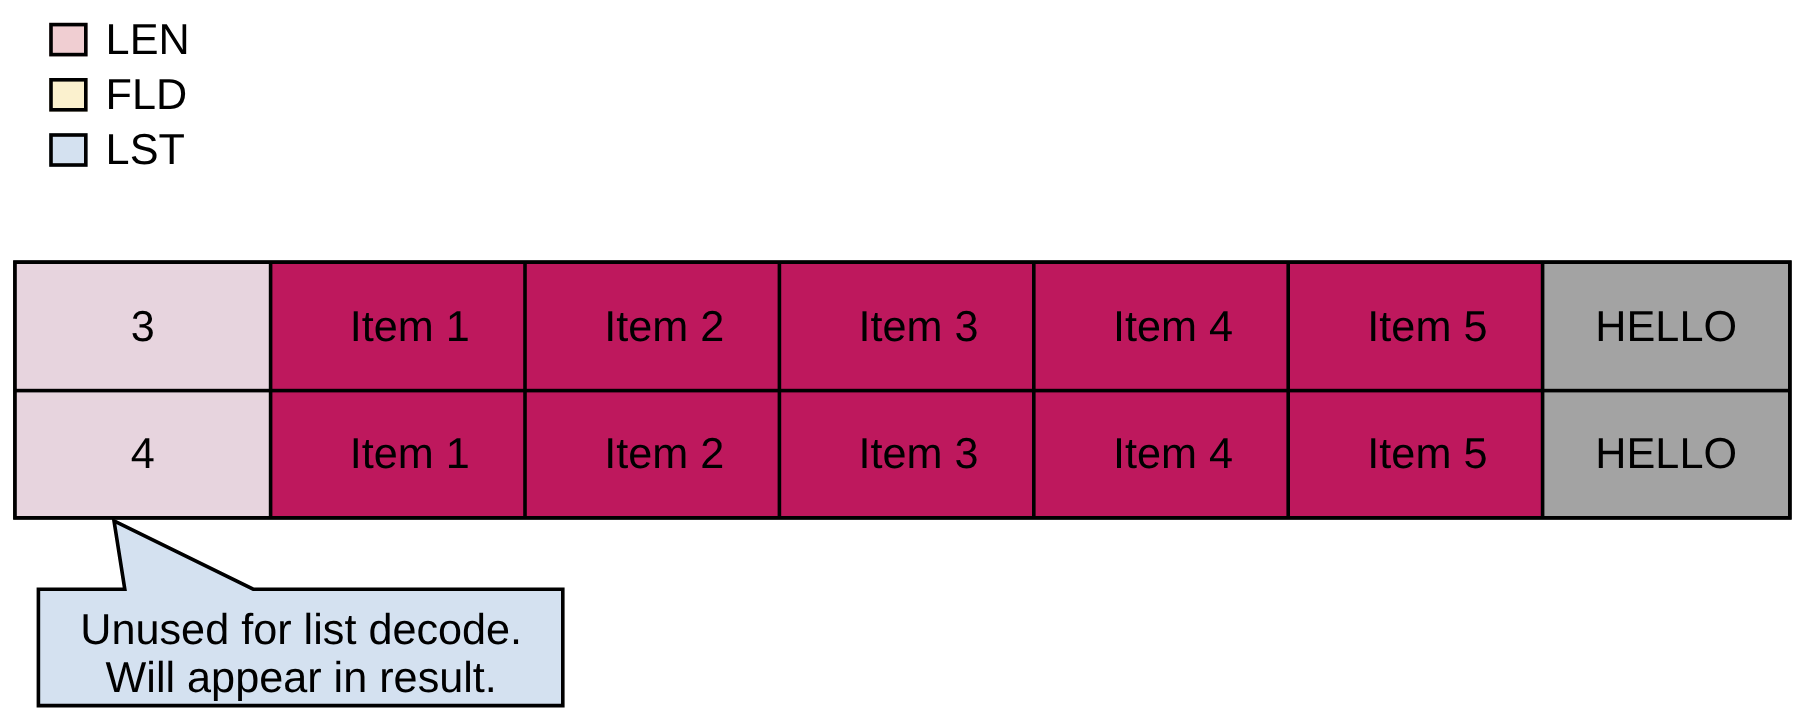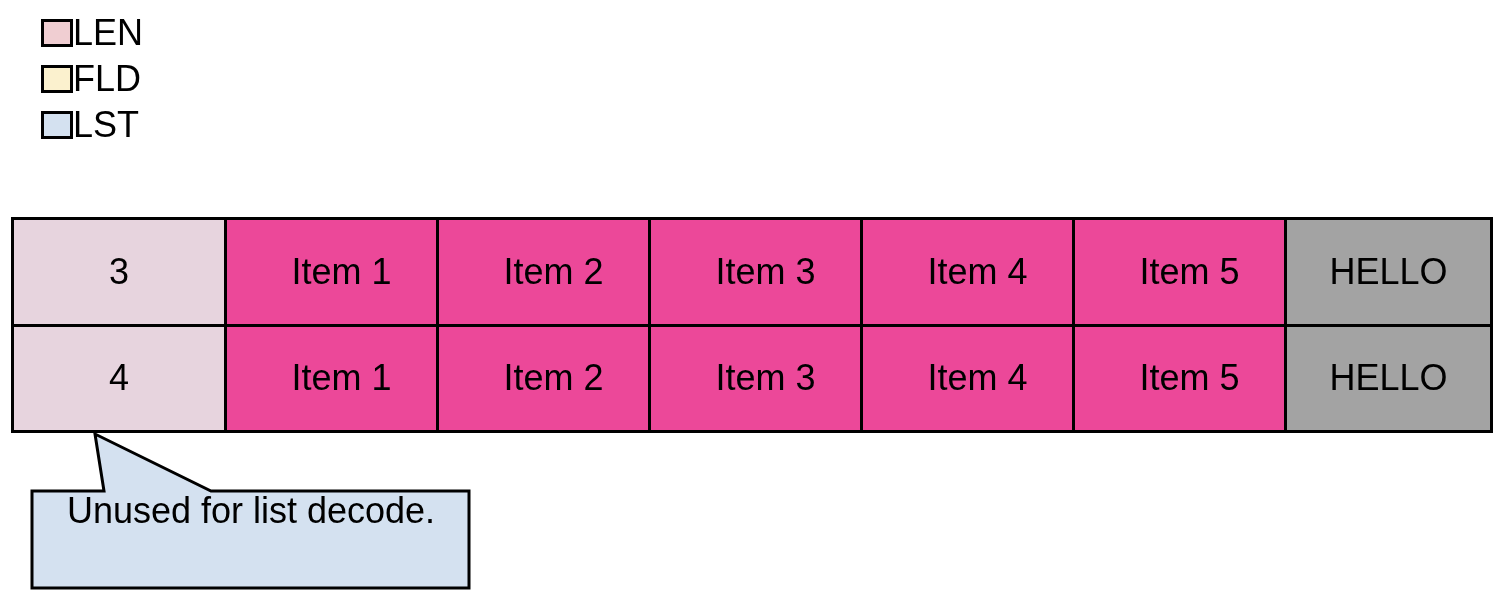--- a/index.html
+++ b/index.html
@@ -32,20 +32,21 @@
     width: 32px;
     height: 28px;
     border: 3px solid #000000;
     box-sizing: border-box;
     flex: 0 0 auto;
   }
   .sw-len { background: #f0ced2; }
   .sw-lst { background: #d4e1f0; }
   .sw-fld { background: #fbf1ce; }
   .legend-label {
+    margin-left: 15px;
     font-size: 36px;
     line-height: 1;
     white-space: nowrap;
   }
 
   
   .diagram-table {
     position: absolute;
     left: 11px;
     top: 217px;
@@ -60,35 +61,35 @@
     gap: 3px;
   }
   .cell {
     display: flex;
     align-items: center;
     justify-content: center;
     font-size: 36px;
     white-space: nowrap;
   }
   .c-len { background: #e7d4de; }
-  .c-lst { background: #ec4899; padding-left: 20px; }
+  .c-lst { background: #be185d; padding-left: 20px; }
   .c-fld { background: #a3a3a3; }
 
   
   .callout-svg {
     position: absolute;
     left: 30px;
     top: 430px;
     width: 445px;
     height: 162px;
   }
   .callout-text {
     position: absolute;
     left: 34px;
-    top: 464px;
+    top: 498px;
     width: 434px;
     height: 93px;
     display: flex;
     flex-direction: column;
     justify-content: center;
     align-items: center;
     font-size: 36px;
     line-height: 40px;
     text-align: center;
   }
@@ -129,15 +130,16 @@
     <div class="cell c-lst">Item 4</div>
     <div class="cell c-lst">Item 5</div>
     <div class="cell c-fld">HELLO</div>
   </div>
 
   <svg class="callout-svg" viewBox="0 0 445 162" xmlns="http://www.w3.org/2000/svg">
     <path d="M2,61 H74 L65,4 L181,61 H439 V158 H2 Z" fill="#d4e1f0" stroke="#000000" stroke-width="3" stroke-linejoin="miter"></path>
   </svg>
   <div class="callout-text">
     <div>Unused for list decode.</div>
+    <div>Will appear in result.</div>
   </div>
 
 </div>
 
 </body></html>

